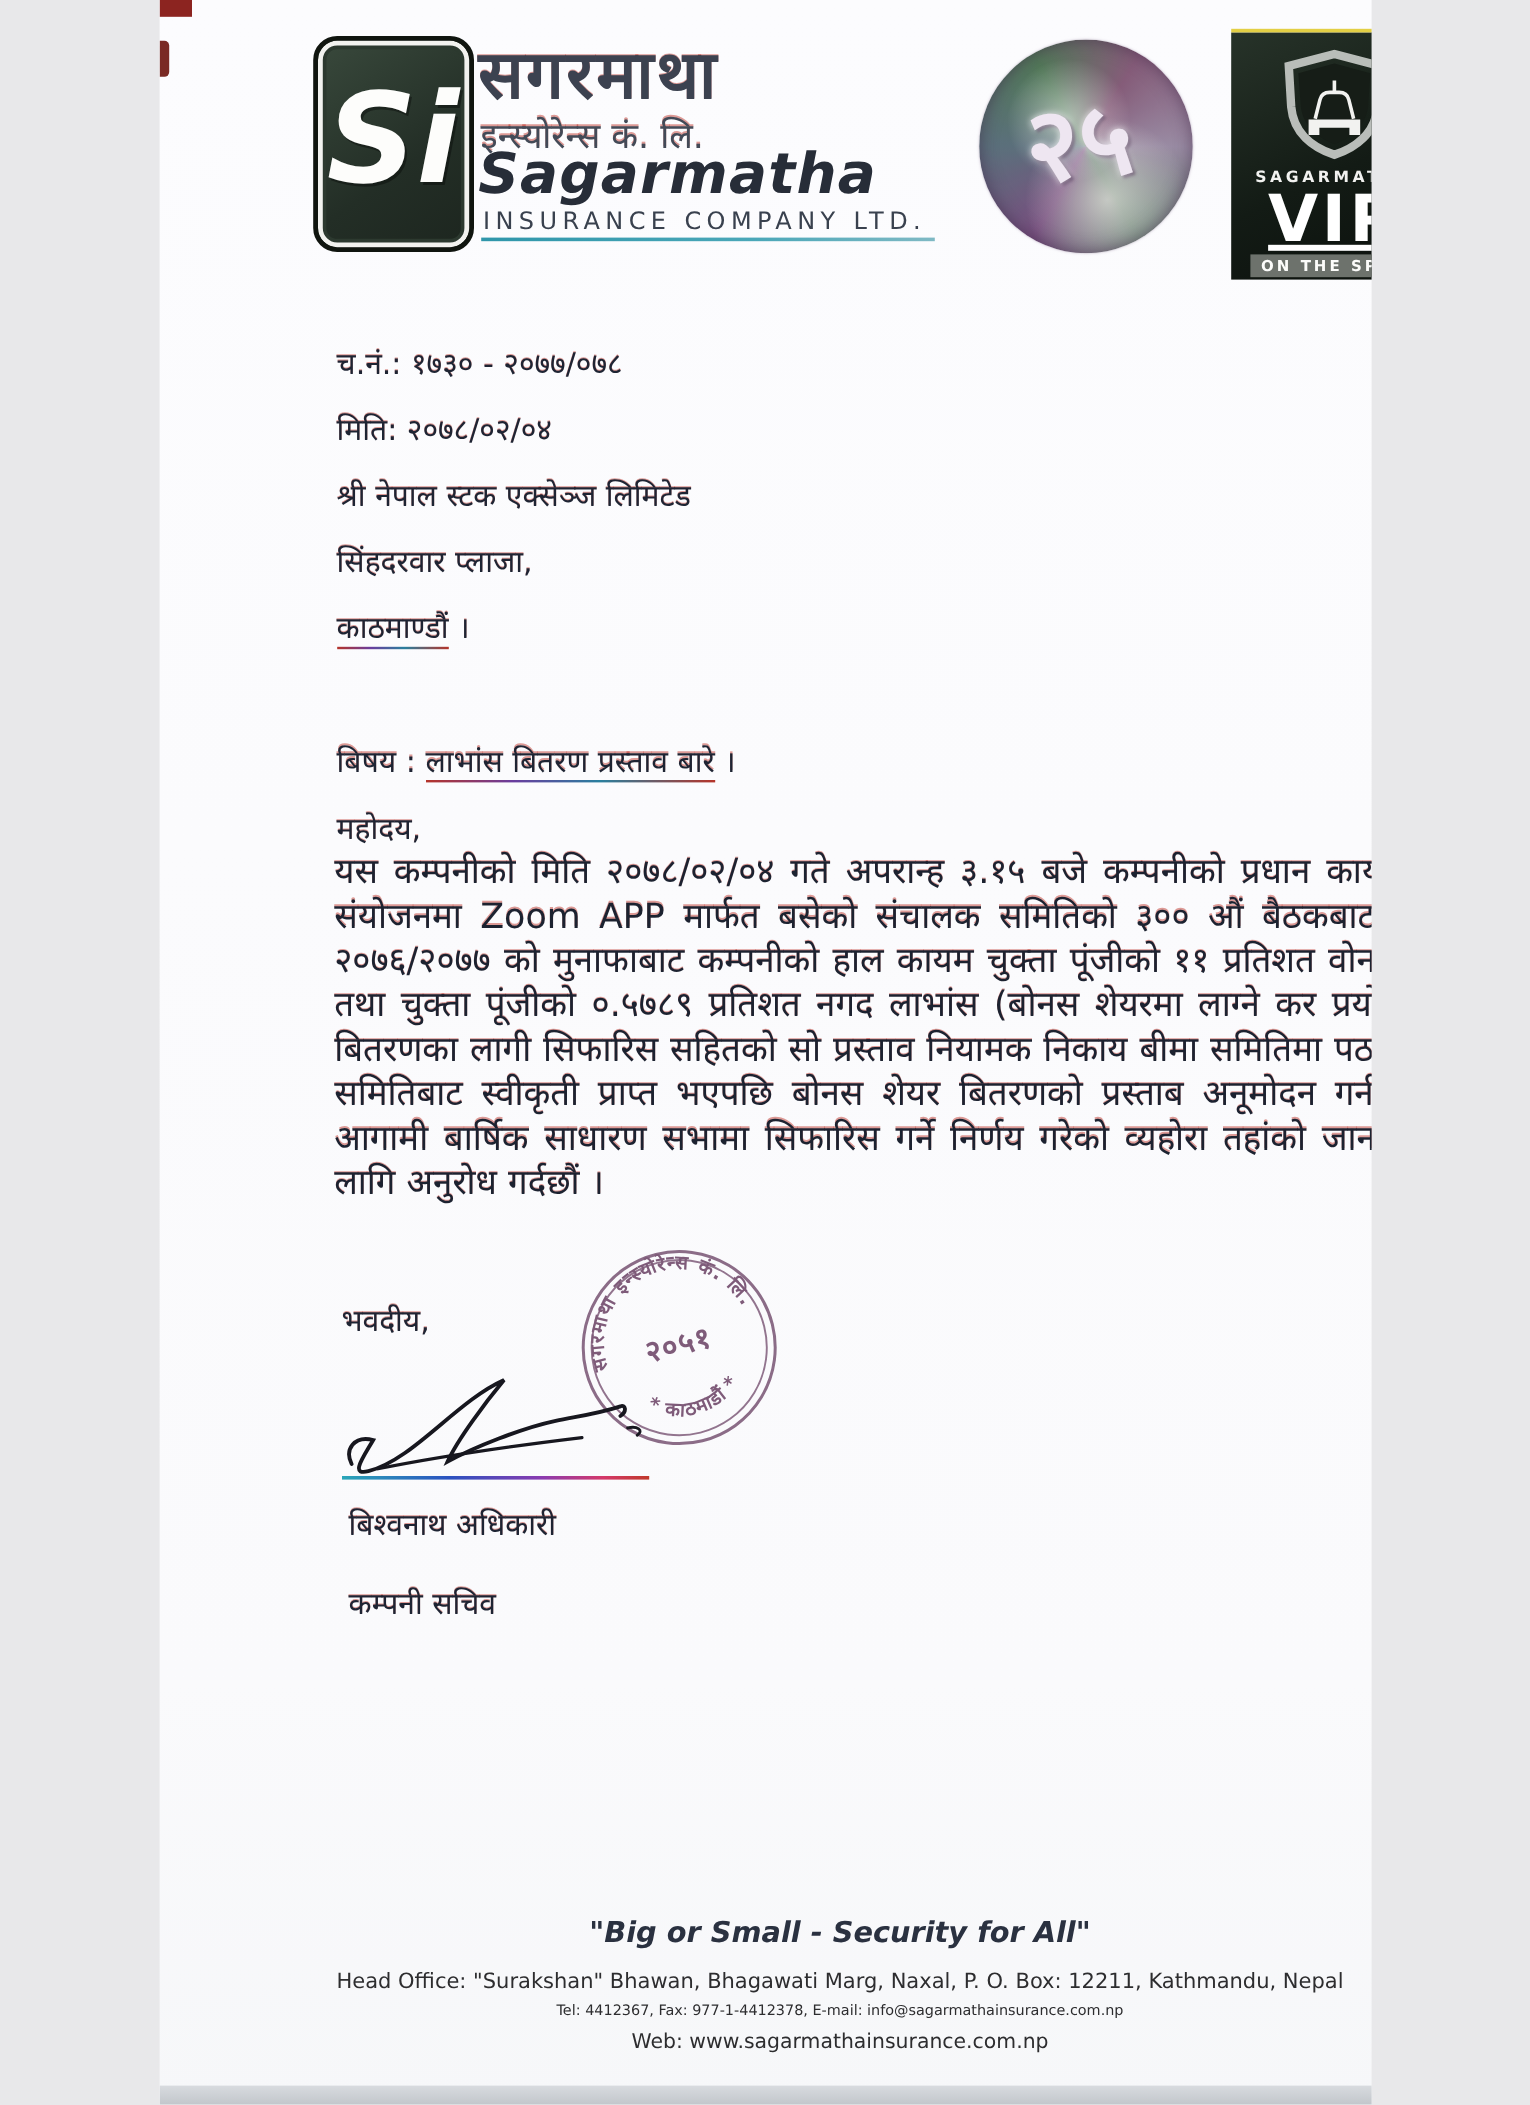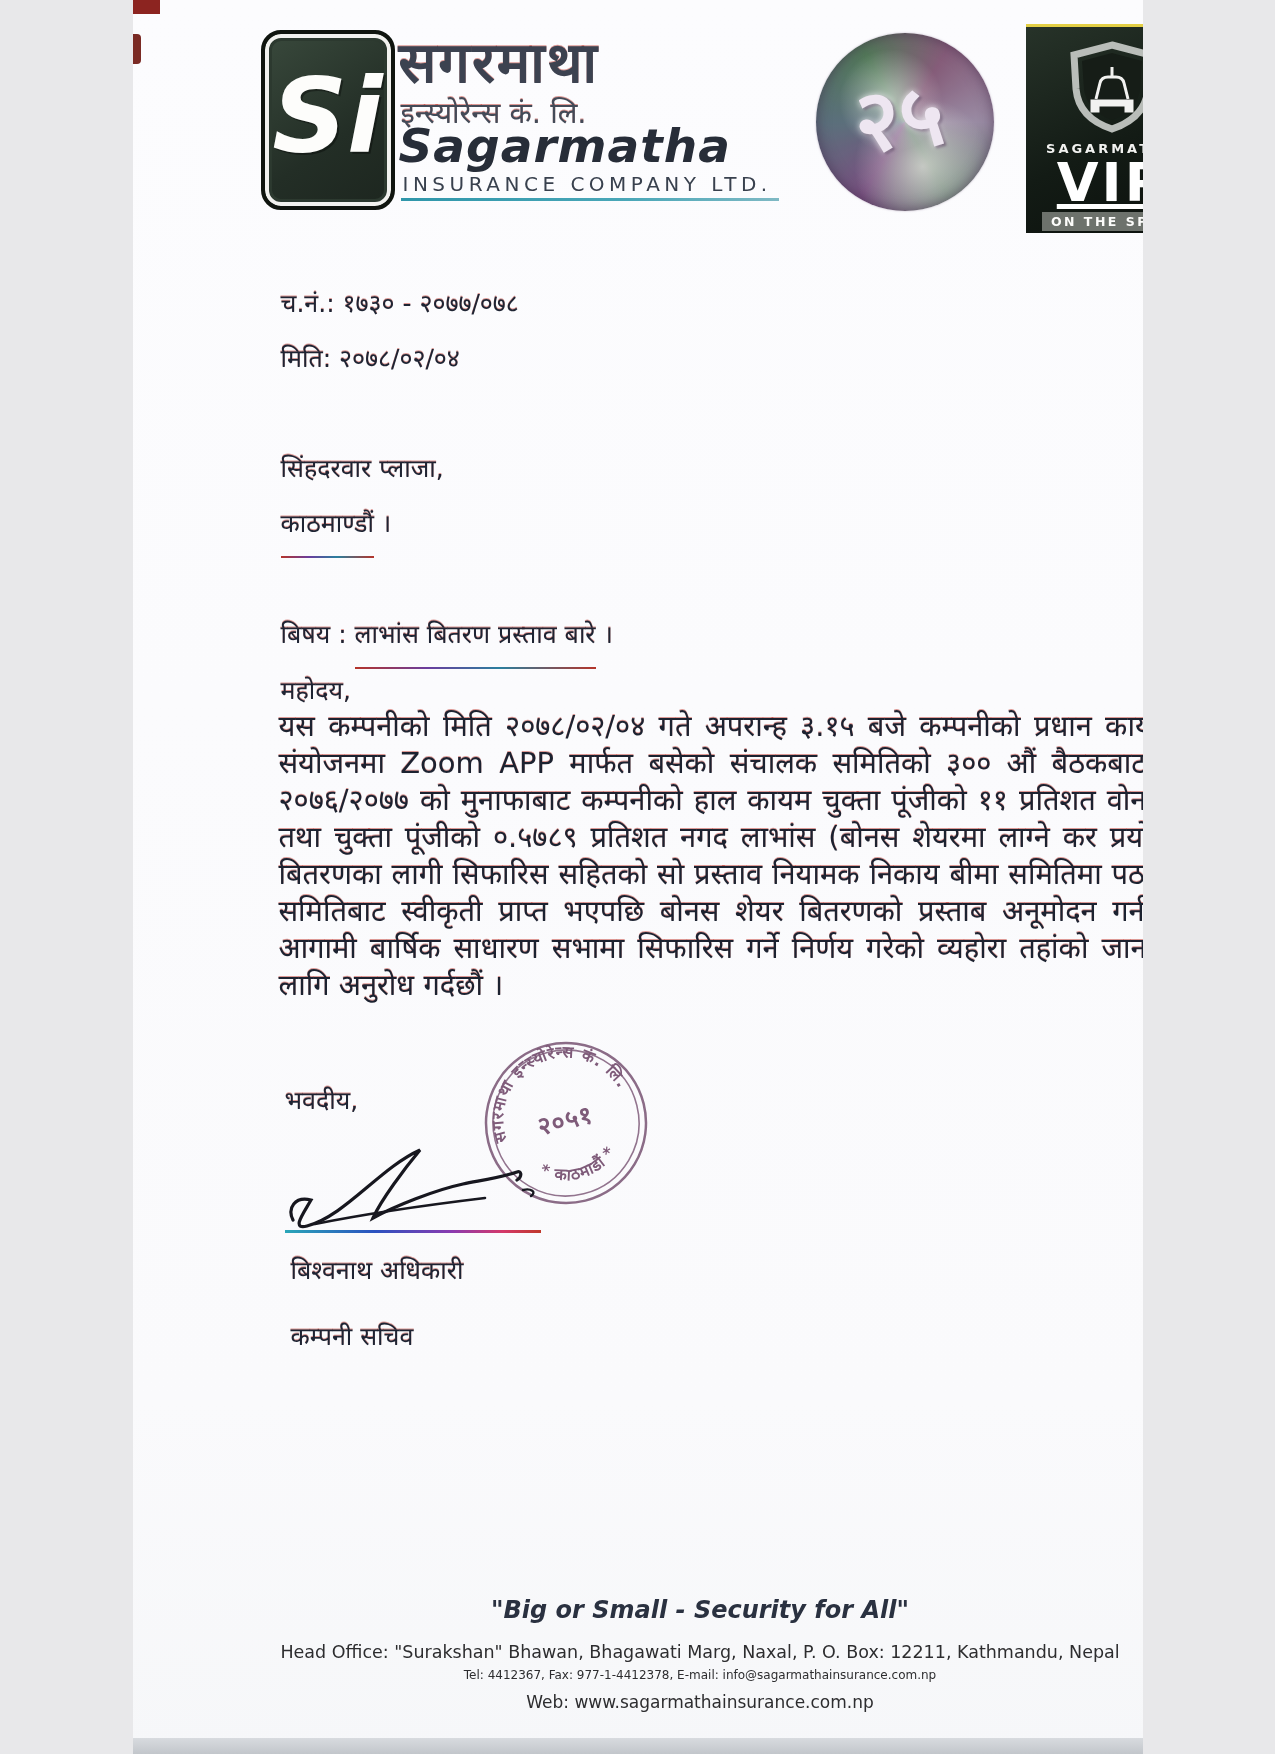--- a/index.html
+++ b/index.html
@@ -54,21 +54,21 @@
     border-top:3px solid #e3cf45;
     display:flex;flex-direction:column;align-items:center;
   }
   .vip .shield{margin-top:14px;}
   .vip .brand{margin-top:8px;font-size:13px;font-weight:bold;color:#f2f2f0;letter-spacing:3px;}
   .vip .big{font-size:54px;font-weight:bold;color:#ffffff;letter-spacing:3px;line-height:1.0;text-decoration:underline;}
   .vip .spot{margin-top:2px;background:#6d726c;color:#fcfcfa;font-size:12.5px;font-weight:bold;letter-spacing:2.5px;padding:2px 9px;}
   
   .line{white-space:nowrap;font-size:25px;}
   .u-rainbow{
-    padding-bottom:20px;
+    padding-bottom:3px;
     background:linear-gradient(90deg,#b5342a,#6a3d9e 30%,#2a7f9e 60%,#b5342a) bottom/100% 2.5px no-repeat;
   }
   .para{
     left:146px;top:708px;width:947px;
     font-size:29px;line-height:37px;text-align:justify;color:#1c2230;
   }
   
   .stamp{left:348px;top:1038px;width:170px;height:170px;transform:rotate(-14deg);opacity:0.88;}
   .stamp-year{
     position:absolute;left:0;top:64px;width:170px;text-align:center;
@@ -130,20 +130,21 @@
         <line x1="44" y1="26" x2="44" y2="36"></line>
       </g>
     </svg>
     <div class="brand">SAGARMATHA</div>
     <div class="big">VIP</div>
     <div class="spot">ON THE SPOT</div>
   </div>
 
   <div class="abs line dev" style="left:148px;top:285px;">च.नं.: १७३० - २०७७/०७८</div>
   <div class="abs line dev" style="left:148px;top:340px;">मिति: २०७८/०२/०४</div>
+  <div class="abs line dev" style="left:148px;top:395px;">श्री नेपाल स्टक एक्सेञ्ज लिमिटेड</div>
   <div class="abs line dev" style="left:148px;top:450px;">सिंहदरवार प्लाजा,</div>
   <div class="abs line dev" style="left:148px;top:505px;">
     <span class="u-rainbow">काठमाण्डौं</span>
     <span>।</span>
   </div>
 
   <div class="abs line dev" style="left:148px;top:616px;">
     <span>बिषय :</span>
     <span class="u-rainbow">लाभांस बितरण प्रस्ताव बारे</span>
     <span>।</span>

